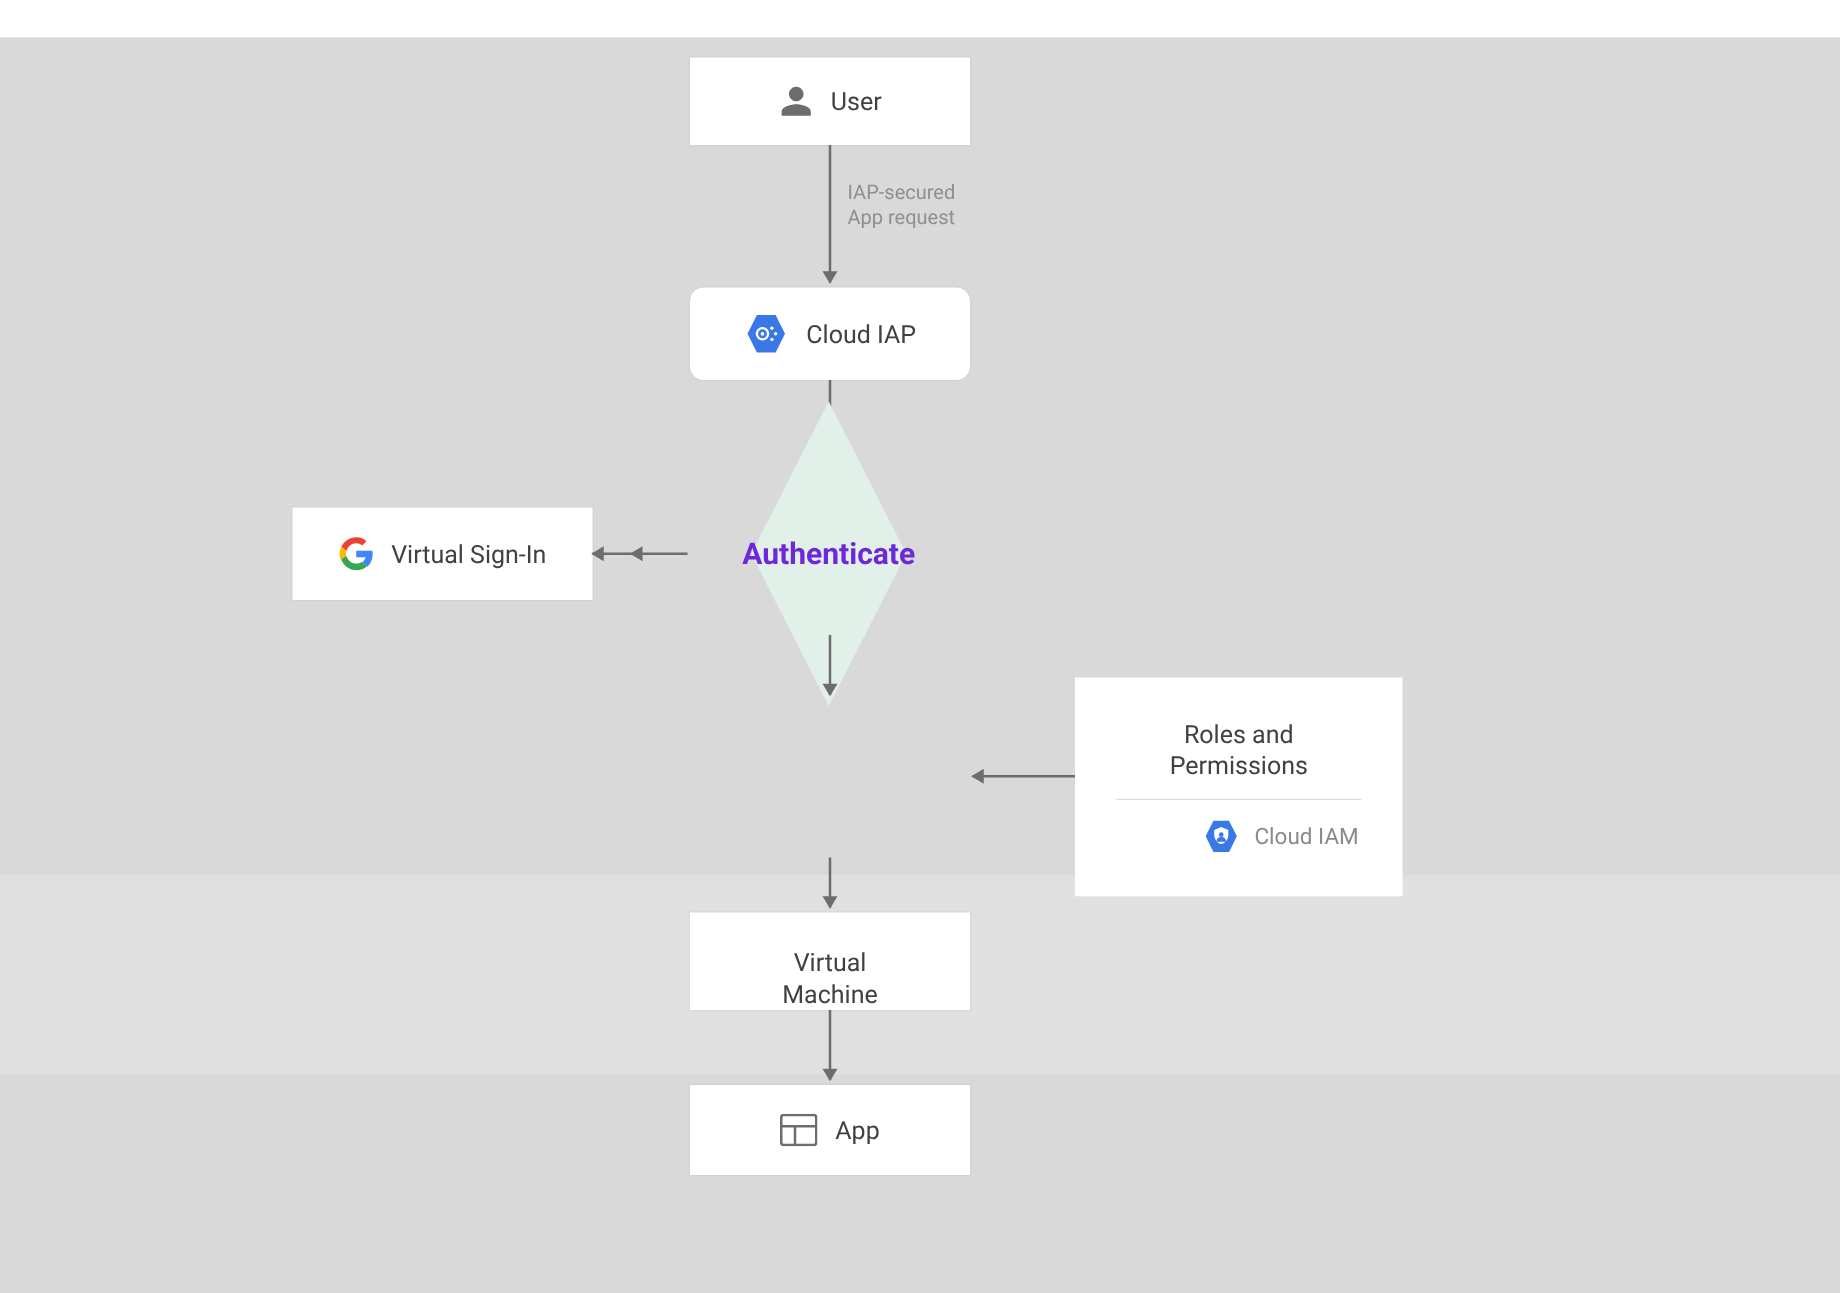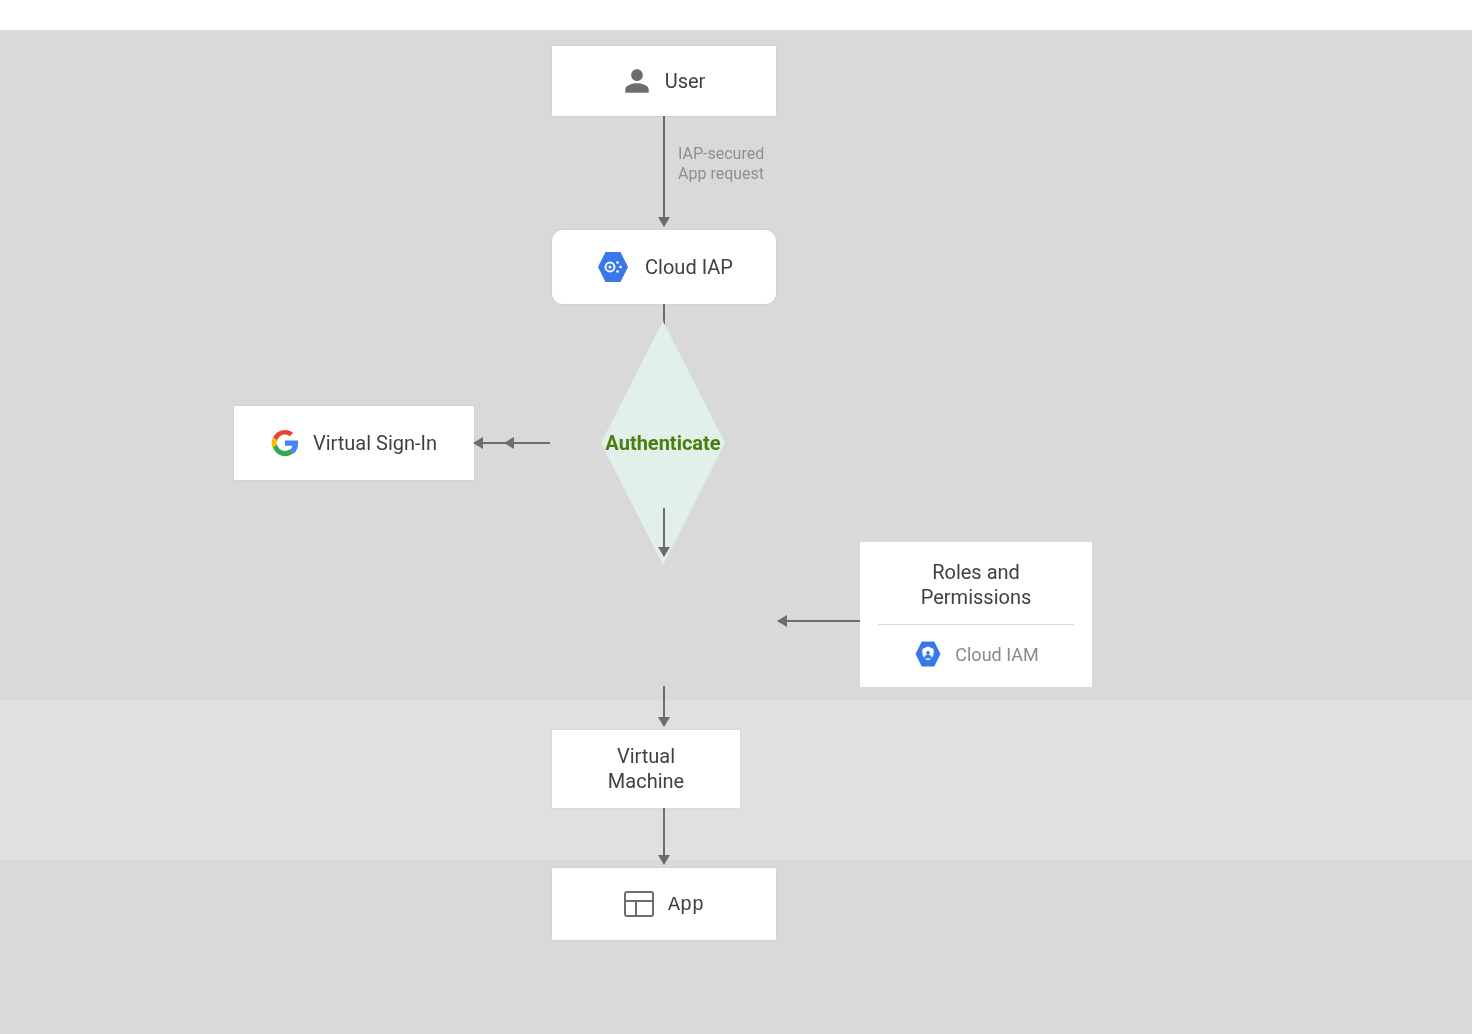--- a/index.html
+++ b/index.html
@@ -13,27 +13,27 @@
   .b5{top:700px;height:160px;background:#e0e0e0;}
   .b6{top:860px;height:174px;}
 
   .node{position:absolute;background:#fff;display:flex;align-items:center;justify-content:center;gap:14px;box-shadow:0 0 0 1px rgba(0,0,0,0.03);}
   .node .lbl{font-size:20px;color:#414142;}
   .node .lbl.center{text-align:center;line-height:1.25;}
 
   
   .diamond{position:absolute;width:250px;height:130px;}
   .diamond .shape{position:absolute;inset:0;background:#e1f1e9;transform:rotate(45deg) skew(18deg,18deg);left:60px;top:0;width:130px;height:130px;}
-  .diamond .txt{position:absolute;inset:0;display:flex;align-items:center;justify-content:center;font-weight:700;color:#4d7c0f;font-size:20px;}
+  .diamond .txt{position:absolute;inset:0;display:flex;align-items:center;justify-content:center;font-weight:700;color:#6d28d9;font-size:24px;}
 
   
-  .card{position:absolute;background:#fff;padding:0;}
+  .card{position:absolute;background:#fff;padding:15px;}
   .card .title{text-align:center;font-size:20px;line-height:1.25;color:#414142;padding:18px 20px 14px;}
   .card hr{border:none;border-top:1px solid #dcdcdc;margin:0 18px;}
-  .card .row{display:flex;align-items:center;justify-content:center;gap:12px;padding:14px 20px 18px;color:#8a8a8a;font-size:18px;}
+  .card .row{display:flex;align-items:center;justify-content:flex-end;gap:12px;padding:14px 20px 18px;color:#8a8a8a;font-size:18px;}
 
   
   .arrow{position:absolute;background:#6d6d6d;}
   .arrow.v{width:2px;}
   .arrow.h{height:2px;}
   .arrow .head{position:absolute;width:0;height:0;}
   .head.down{left:-5px;bottom:-1px;border-left:6px solid transparent;border-right:6px solid transparent;border-top:10px solid #6d6d6d;}
   .head.left{top:-5px;left:-1px;border-top:6px solid transparent;border-bottom:6px solid transparent;border-right:10px solid #6d6d6d;}
   .head.leftback{top:-5px;right:-1px;border-top:6px solid transparent;border-bottom:6px solid transparent;border-left:10px solid #6d6d6d;}
 
@@ -132,30 +132,30 @@
   </div>
 
   <div class="arrow h" style="left:778px;top:620px;width:82px;">
       <div class="head left"></div>
     </div>
 
   <div class="arrow v" style="left:663px;top:686px;height:40px;">
       <div class="head down"></div>
     </div>
 
-  <div class="node" style="left:552px;top:730px;width:188px;height:78px;">
+  <div class="node" style="left:552px;top:730px;width:224px;height:78px;align-items:flex-end;">
     <span class="lbl center" style="white-space:pre;">Virtual
 Machine</span>
   </div>
 
   <div class="arrow v" style="left:663px;top:808px;height:56px;">
       <div class="head down"></div>
     </div>
 
-  <div class="node" style="left:552px;top:868px;width:224px;height:72px;font-family:Liberation Mono, monospace;">
+  <div class="node" style="left:552px;top:868px;width:224px;height:72px;">
     <span>
       <svg width="30" height="26" viewBox="0 0 30 26">
           <rect x="1" y="1" width="28" height="24" rx="2" fill="none" stroke="#6d6d6d" stroke-width="2"></rect>
           <line x1="1" y1="10" x2="29" y2="10" stroke="#6d6d6d" stroke-width="2"></line>
           <line x1="12" y1="10" x2="12" y2="25" stroke="#6d6d6d" stroke-width="2"></line>
         </svg>
     </span>
     <span class="lbl">App</span>
   </div>
 

